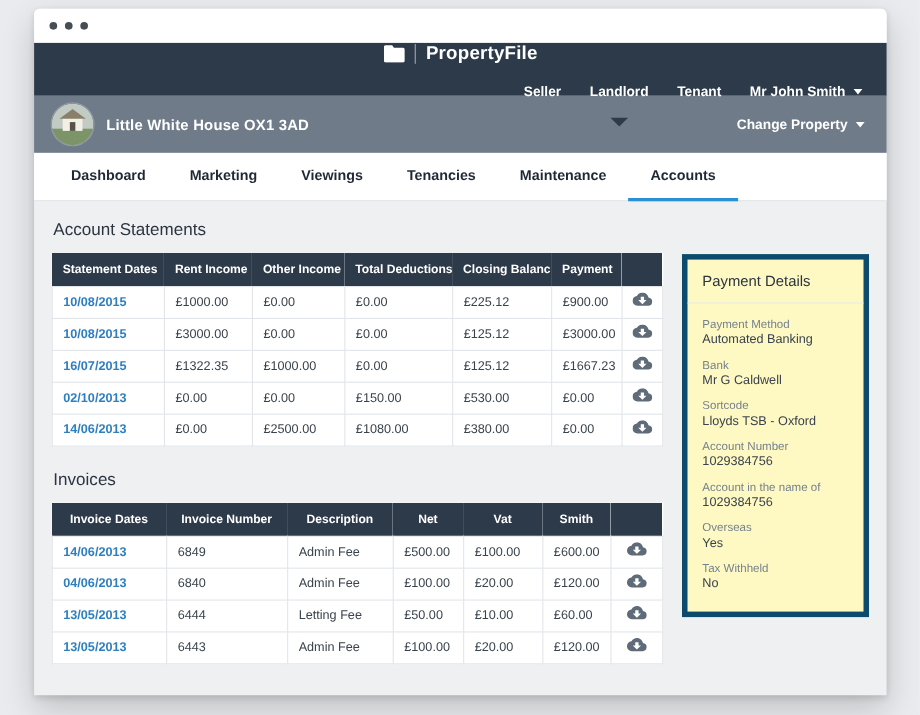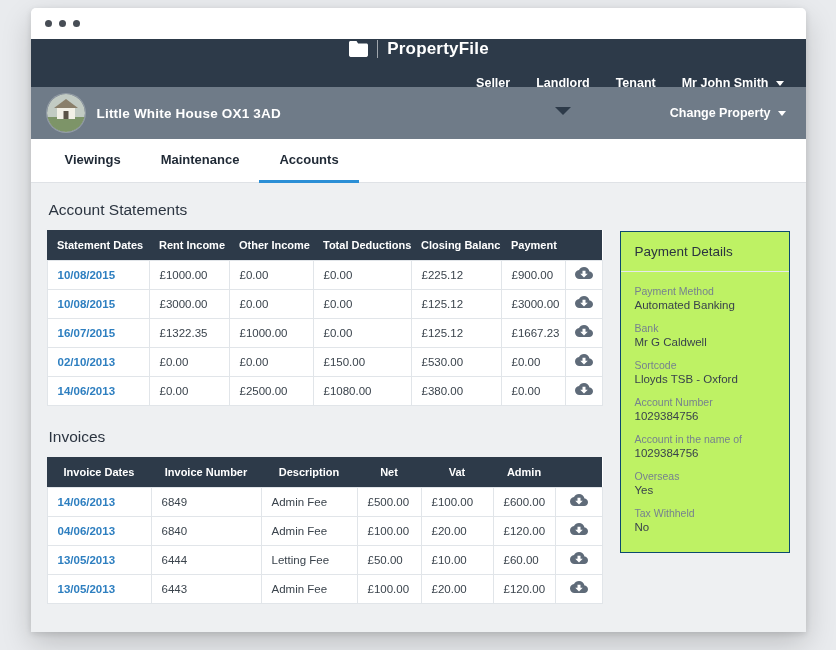--- a/index.html
+++ b/index.html
@@ -100,21 +100,21 @@
   .t-statements th:nth-child(1){width:102px}.t-statements th:nth-child(2){width:80px}
   .t-statements th:nth-child(3){width:84px}.t-statements th:nth-child(4){width:98px}
   .t-statements th:nth-child(5){width:90px}.t-statements th:nth-child(6){width:64px}
   .t-statements th:nth-child(7){width:37px}
   .t-invoices th:nth-child(1){width:104px}.t-invoices th:nth-child(2){width:110px}
   .t-invoices th:nth-child(3){width:96px}.t-invoices th:nth-child(4){width:64px}
   .t-invoices th:nth-child(5){width:72px}.t-invoices th:nth-child(6){width:62px}
   .t-invoices th:nth-child(7){width:47px}
   
   .card {
-    background: #bef264; border: 1px solid #0c4a6e; margin-top: 36px;
+    background: #fef9c3; border: 5px solid #0c4a6e; margin-top: 36px;
   }
   .card-title {
     font-size: 13.5px; color: #2b3440; padding: 12px 14px;
     border-bottom: 1px solid #e6e9ec; font-weight: 500;
   }
   .card-body { padding: 13px 14px 8px; }
   .field { margin-bottom: 11px; }
   .field-label { font-size: 10.5px; color: #76828e; margin-bottom: 2px; }
   .field-value { font-size: 11.5px; color: #39424c; }
 </style>
@@ -171,21 +171,24 @@
       </svg>
     </span>
     <span class="property-name">Little White House OX1 3AD</span>
     <span class="change-property">
       <span>Change Property</span>
       <span class="caret-down"></span>
     </span>
   </div>
 
   <div class="tabbar">
+    <span class="tab">Dashboard</span>
+    <span class="tab">Marketing</span>
     <span class="tab">Viewings</span>
+    <span class="tab">Tenancies</span>
     <span class="tab">Maintenance</span>
     <span class="tab active">Accounts</span>
   </div>
 
   <div class="content">
     <div class="col-left">
 
       <div class="section-title">Account Statements</div>
 
       <table class="t-statements">
@@ -262,21 +265,21 @@
       <div class="section-title invoices">Invoices</div>
 
       <table class="t-invoices">
         <thead>
           <tr>
             <th>Invoice Dates</th>
             <th>Invoice Number</th>
             <th>Description</th>
             <th>Net</th>
             <th>Vat</th>
-            <th>Admin</th>
+            <th>Smith</th>
             <th></th>
           </tr>
         </thead>
         <tbody>
           <tr>
             <td class="link">14/06/2013</td>
             <td>6849</td>
             <td>Admin Fee</td>
             <td>£500.00</td>
             <td>£100.00</td>

